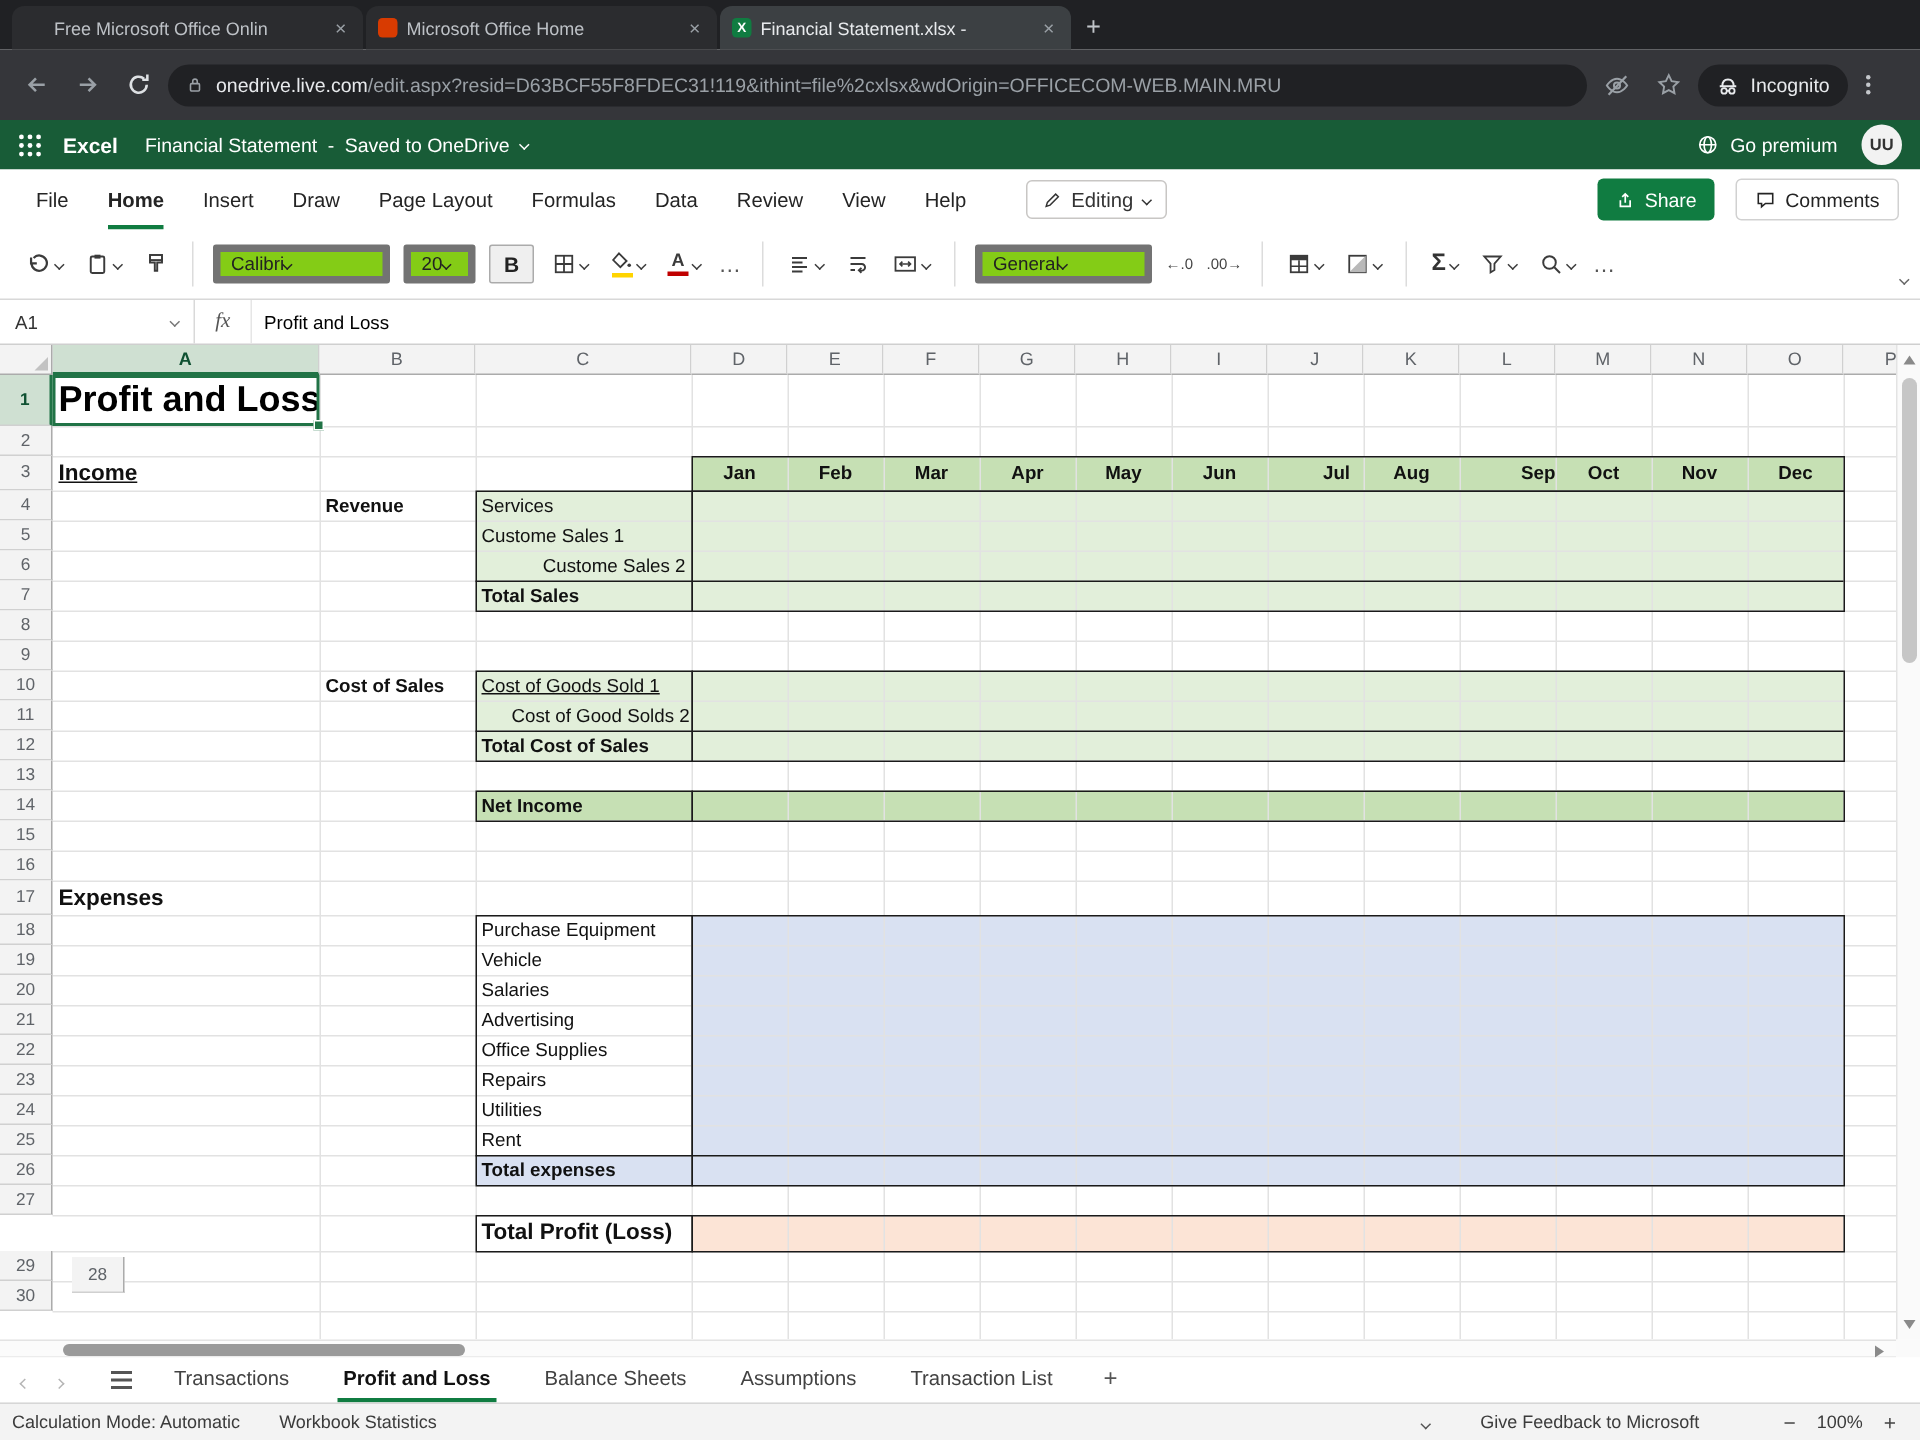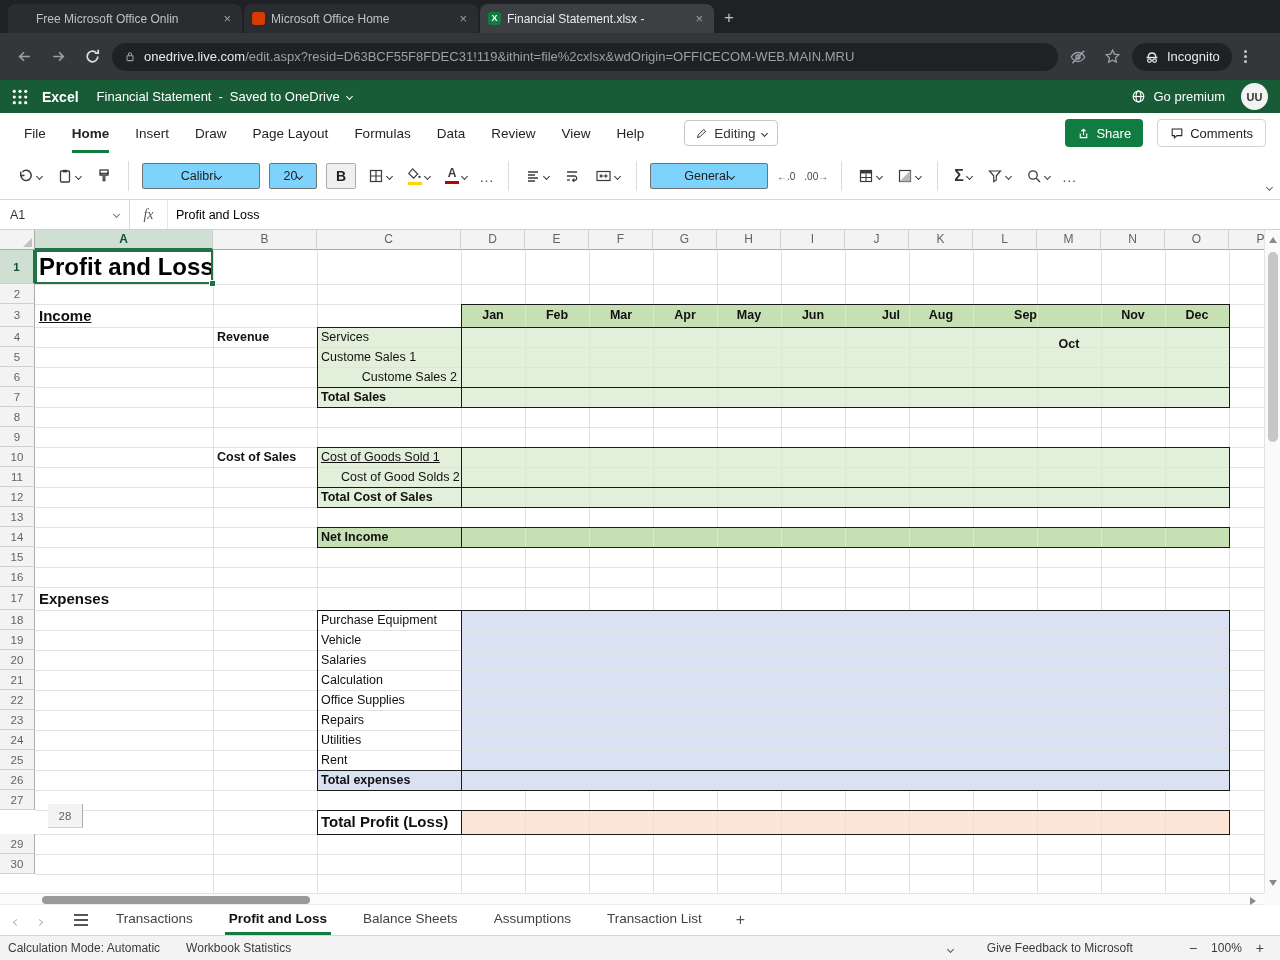--- a/index.html
+++ b/index.html
@@ -47,21 +47,21 @@
 .mitem.active{font-weight:700;border-bottom-color:#107c41}
 #editingpill{display:flex;align-items:center;gap:6px;border:1px solid #c8c6c4;border-radius:4px;height:26px;padding:0 10px;margin-left:14px;color:#333}
 #menubar .rgrp{margin-left:auto;display:flex;align-items:center;gap:14px}
 #sharebtn{display:flex;align-items:center;gap:6px;background:#107c41;color:#fff;border-radius:4px;height:28px;padding:0 12px;font-size:13px}
 #commentsbtn{display:flex;align-items:center;gap:6px;border:1px solid #d1d1d1;background:#fff;color:#242424;border-radius:4px;height:28px;padding:0 12px;font-size:13px}
 
 
 #toolbar{top:153px;height:47px;background:#fff;border-bottom:1px solid #d8d8d8;display:flex;align-items:center;padding:0 14px;gap:9px;color:#3b3b3b}
 .tbtn{display:flex;align-items:center;gap:3px;padding:3px}
 .tdiv{width:1px;height:30px;background:#dcdcdc;margin:0 4px}
-.tsel{height:26px;border:1px solid #737373;border-radius:2px;background:#7dd3fc;display:flex;align-items:center;justify-content:center;padding:0 7px;font-size:12.5px;color:#222}
+.tsel{height:26px;border:5px solid #737373;border-radius:2px;background:#84cc16;display:flex;align-items:center;justify-content:flex-start;padding:0 7px;font-size:12.5px;color:#222}
 #boldbtn{width:30px;height:26px;border:1px solid #ababab;border-radius:2px;background:#efefef;display:flex;align-items:center;justify-content:center;font-weight:700;font-size:14px;color:#222}
 .stack{display:flex;flex-direction:column;align-items:center;gap:2px}
 .cbar{width:14px;height:3px}
 .tdots{font-size:15px;letter-spacing:1px;color:#555}
 .decic{font-size:10px;color:#444;white-space:nowrap}
 .sigma{font-size:16px;color:#333;font-weight:600}
 #ribcollapse{position:absolute;right:8px;bottom:5px;color:#666}
 
 
 #formulabar{top:200px;height:30px;background:#fff;border-bottom:1px solid #cfcfcf;display:flex;align-items:stretch;font-size:12.5px;color:#333}
@@ -479,38 +479,38 @@
     <div class="gcell c-section" style="left: 35px; top: 74px; width: 178px; height: 23px; line-height: 23px; text-decoration: underline;">Income</div>
     <div class="gcell c-month" style="left: 461px; top: 74px; width: 64px; height: 23px; line-height: 23px;">Jan</div>
     <div class="gcell c-month" style="left: 525px; top: 74px; width: 64px; height: 23px; line-height: 23px;">Feb</div>
     <div class="gcell c-month" style="left: 589px; top: 74px; width: 64px; height: 23px; line-height: 23px;">Mar</div>
     <div class="gcell c-month" style="left: 653px; top: 74px; width: 64px; height: 23px; line-height: 23px;">Apr</div>
     <div class="gcell c-month" style="left: 717px; top: 74px; width: 64px; height: 23px; line-height: 23px;">May</div>
     <div class="gcell c-month" style="left: 781px; top: 74px; width: 64px; height: 23px; line-height: 23px;">Jun</div>
     <div class="gcell c-month" style="left: 845px; top: 74px; width: 64px; height: 35px; line-height: 23px; padding-left: 28px;">Jul</div>
     <div class="gcell c-month" style="left: 909px; top: 74px; width: 64px; height: 23px; line-height: 23px;">Aug</div>
     <div class="gcell c-month" style="left: 973px; top: 74px; width: 64px; height: 23px; line-height: 23px; text-align: right;">Sep</div>
-    <div class="gcell c-month" style="left: 1037px; top: 74px; width: 64px; height: 39px; line-height: 23px; margin-top: 29px;">Oct</div>
+    <div class="gcell c-month" style="left: 1037px; top: 74px; width: 64px; height: 39px; line-height: 23px;">Oct</div>
     <div class="gcell c-month" style="left: 1101px; top: 74px; width: 64px; height: 23px; line-height: 23px;">Nov</div>
     <div class="gcell c-month" style="left: 1165px; top: 74px; width: 64px; height: 23px; line-height: 23px;">Dec</div>
     <div class="gcell c-blabel" style="left: 213px; top: 97px; width: 104px; height: 20px; line-height: 20px;">Revenue</div>
     <div class="gcell" style="left: 317px; top: 97px; width: 144px; height: 20px; line-height: 20px;">Services</div>
     <div class="gcell" style="left: 317px; top: 117px; width: 144px; height: 20px; line-height: 20px;">Custome Sales 1</div>
     <div class="gcell" style="left: 317px; top: 137px; width: 144px; height: 20px; line-height: 20px; text-align: right;">Custome Sales 2</div>
     <div class="gcell c-bold" style="left: 317px; top: 157px; width: 144px; height: 20px; line-height: 20px;">Total Sales</div>
     <div class="gcell c-blabel" style="left: 213px; top: 217px; width: 104px; height: 20px; line-height: 20px;">Cost of Sales</div>
     <div class="gcell" style="left: 317px; top: 217px; width: 144px; height: 20px; line-height: 20px; text-decoration: underline;">Cost of Goods Sold 1</div>
     <div class="gcell" style="left: 317px; top: 237px; width: 144px; height: 20px; line-height: 20px; padding-left: 24px;">Cost of Good Solds 2</div>
     <div class="gcell c-bold" style="left: 317px; top: 257px; width: 144px; height: 20px; line-height: 20px;">Total Cost of Sales</div>
     <div class="gcell c-bold" style="left: 317px; top: 297px; width: 144px; height: 20px; line-height: 20px;">Net Income</div>
     <div class="gcell c-section" style="left: 35px; top: 357px; width: 178px; height: 23px; line-height: 23px;">Expenses</div>
     <div class="gcell" style="left: 317px; top: 380px; width: 144px; height: 20px; line-height: 20px;">Purchase Equipment</div>
     <div class="gcell" style="left: 317px; top: 400px; width: 144px; height: 20px; line-height: 20px;">Vehicle</div>
     <div class="gcell" style="left: 317px; top: 420px; width: 144px; height: 20px; line-height: 20px;">Salaries</div>
-    <div class="gcell" style="left: 317px; top: 440px; width: 144px; height: 20px; line-height: 20px;">Calculation</div>
+    <div class="gcell" style="left: 317px; top: 440px; width: 144px; height: 20px; line-height: 20px;">Advertising</div>
     <div class="gcell" style="left: 317px; top: 460px; width: 144px; height: 20px; line-height: 20px;">Office Supplies</div>
     <div class="gcell" style="left: 317px; top: 480px; width: 144px; height: 20px; line-height: 20px;">Repairs</div>
     <div class="gcell" style="left: 317px; top: 500px; width: 144px; height: 20px; line-height: 20px;">Utilities</div>
     <div class="gcell" style="left: 317px; top: 520px; width: 144px; height: 20px; line-height: 20px;">Rent</div>
     <div class="gcell c-bold" style="left: 317px; top: 540px; width: 144px; height: 20px; line-height: 20px;">Total expenses</div>
     <div class="gcell c-bigbold" style="left: 317px; top: 580px; width: 144px; height: 24px; line-height: 24px;">Total Profit (Loss)</div>
     <div class="gbox" style="left: 461px; top: 74px; width: 769px; height: 24px;"></div>
     <div class="gbox" style="left: 317px; top: 97px; width: 145px; height: 81px;"></div>
     <div class="gbox" style="left: 461px; top: 97px; width: 769px; height: 81px;"></div>
     <div class="gbox" style="left: 317px; top: 217px; width: 145px; height: 61px;"></div>
@@ -560,21 +560,21 @@
     <div class="grhead" style="left: 0px; top: 380px; width: 35px; height: 20px; line-height: 20px;">18</div>
     <div class="grhead" style="left: 0px; top: 400px; width: 35px; height: 20px; line-height: 20px;">19</div>
     <div class="grhead" style="left: 0px; top: 420px; width: 35px; height: 20px; line-height: 20px;">20</div>
     <div class="grhead" style="left: 0px; top: 440px; width: 35px; height: 20px; line-height: 20px;">21</div>
     <div class="grhead" style="left: 0px; top: 460px; width: 35px; height: 20px; line-height: 20px;">22</div>
     <div class="grhead" style="left: 0px; top: 480px; width: 35px; height: 20px; line-height: 20px;">23</div>
     <div class="grhead" style="left: 0px; top: 500px; width: 35px; height: 20px; line-height: 20px;">24</div>
     <div class="grhead" style="left: 0px; top: 520px; width: 35px; height: 20px; line-height: 20px;">25</div>
     <div class="grhead" style="left: 0px; top: 540px; width: 35px; height: 20px; line-height: 20px;">26</div>
     <div class="grhead" style="left: 0px; top: 560px; width: 35px; height: 20px; line-height: 20px;">27</div>
-    <div class="grhead" style="left: 0px; top: 574px; width: 35px; height: 24px; line-height: 24px; margin-left: 48px;">28</div>
+    <div class="grhead" style="left: 0px; top: 608px; width: 35px; height: 24px; line-height: 24px; margin-left: 48px;">28</div>
     <div class="grhead" style="left: 0px; top: 604px; width: 35px; height: 20px; line-height: 20px;">29</div>
     <div class="grhead" style="left: 0px; top: 624px; width: 35px; height: 20px; line-height: 20px;">30</div>
     <div class="gcorner" style="left: 0px; top: 0px; width: 35px; height: 20px;"></div>
     <div class="gsel" style="left: 35px; top: 20px; width: 178px; height: 34px;">
       <div class="gselhandle"></div>
     </div>
   </div>
 
 <div id="vscroll">
   <span class="tri" id="vup"></span>

